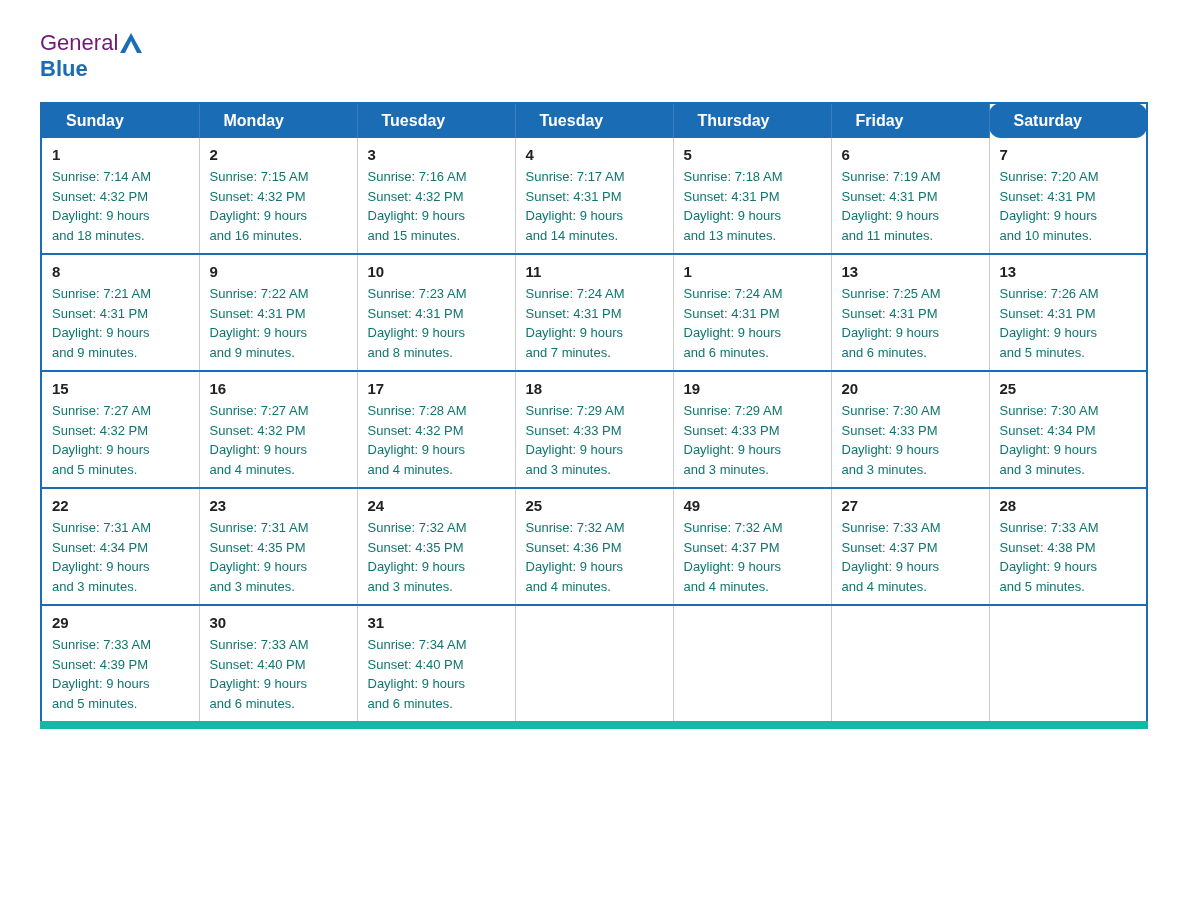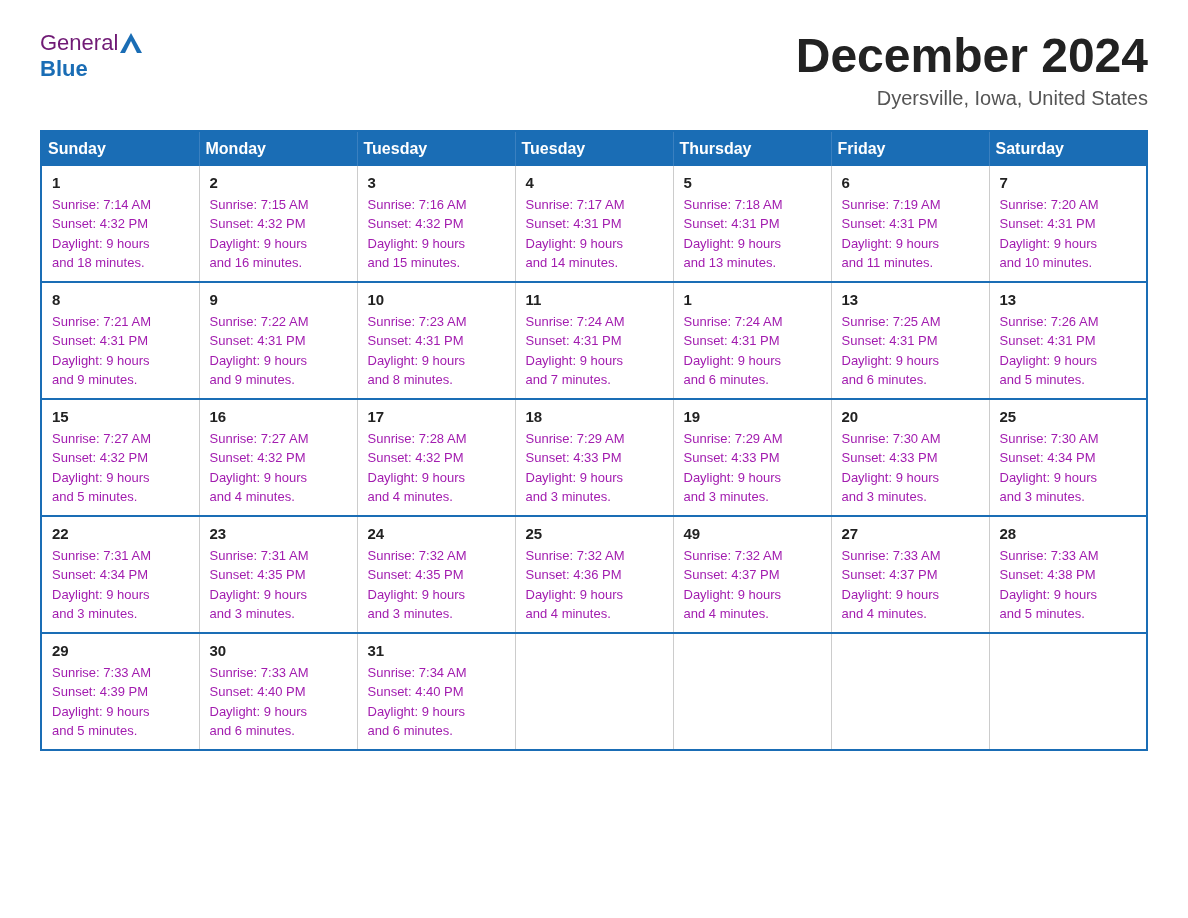--- a/index.html
+++ b/index.html
@@ -33,53 +33,54 @@
     .calendar-table {
       width: 100%;
       border-collapse: collapse;
       border: 2px solid #1a6db5;
     }
     .calendar-table th {
       background-color: #1a6db5;
       color: #fff;
       font-size: 16px;
       font-weight: bold;
-      padding: 8px 6px;
+      padding: 8px 24px;
       text-align: left;
       border-right: 1px solid #3a80c0;
     }
     .calendar-table th:last-child {
       border-right: none;
+      border-radius: 12px;
     }
     .calendar-table td {
       vertical-align: top;
       padding: 8px 10px;
       font-size: 13px;
       color: #222;
       border-right: 1px solid #ccc;
       border-bottom: 2px solid #1a6db5;
       width: 14.28%;
       min-height: 100px;
     }
     .calendar-table td:last-child {
       border-right: none;
     }
     .calendar-table tr:last-child td {
-      border-bottom: 1px solid #14b8a6;
+      border-bottom: 8px solid #14b8a6;
     }
     .day-number {
       font-size: 15px;
       font-weight: bold;
       display: block;
       margin-bottom: 4px;
     }
     .day-info {
       font-size: 13px;
       line-height: 1.5;
-      color: #a21caf;
+      color: #0f766e;
     }
     .empty-cell {
       background: #fff;
     }
     
     .logo-wrapper {
       display: flex;
       flex-direction: column;
       align-items: flex-start;
     }
@@ -104,24 +105,20 @@
         <svg width="22" height="20" viewBox="0 0 22 20">
           <polygon points="0,20 11,0 22,20" fill="#1a6db5"></polygon>
           <polygon points="5,20 11,8 17,20" fill="#fff"></polygon>
         </svg>
       </div>
     </div>
     <div>
       <span style="font-size:22px;font-weight:bold;color:#1a6db5;">Blue</span>
     </div>
   </div>
-  <div class="title-block">
-    <div class="month-title">December 2024</div>
-    <div class="location-title">Dyersville, Iowa, United States</div>
-  </div>
 </div>
 
 <table class="calendar-table">
   <thead>
     <tr>
     <th>Sunday</th>
         <th>Monday</th>
         <th>Tuesday</th>
         <th>Tuesday</th>
         <th>Thursday</th>

